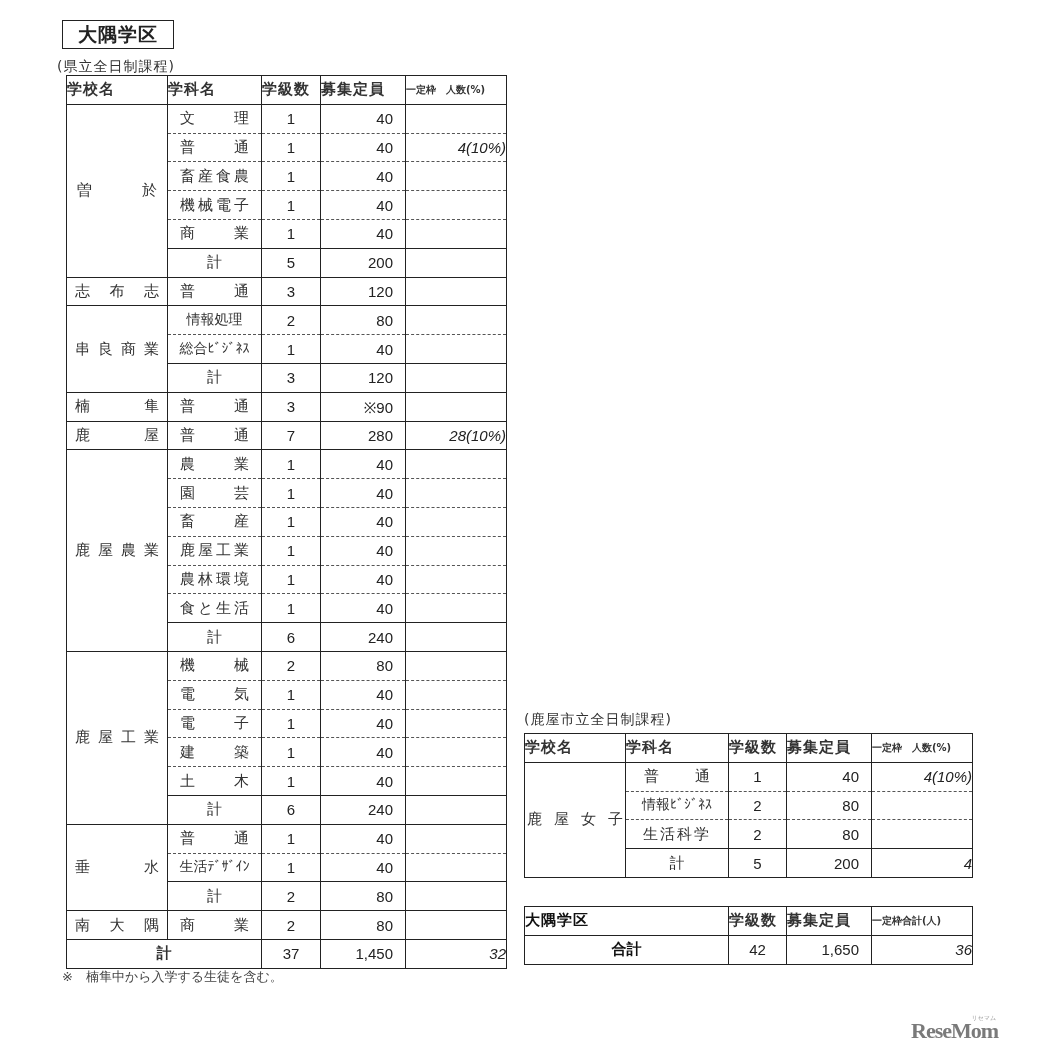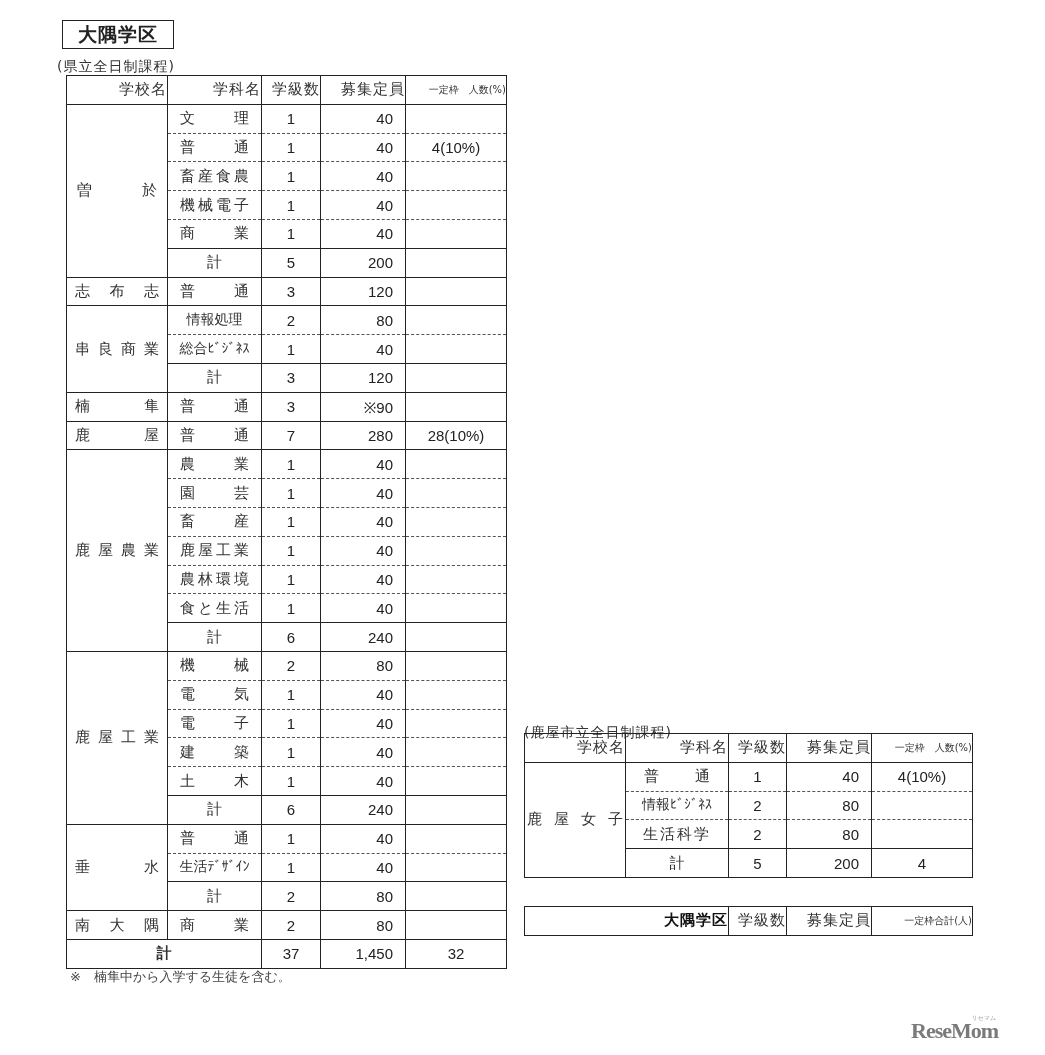--- a/index.html
+++ b/index.html
@@ -4,34 +4,34 @@
 <style>
   html, body { margin:0; padding:0; background:#ffffff; }
   body { width:1045px; height:1055px; position:relative; overflow:hidden;
          font-family:"DejaVu Sans", "Liberation Sans", sans-serif; color:#222; }
   .title-box { position:absolute; left:62px; top:20px; width:110px; height:27px;
                border:1.5px solid #222; font-weight:bold; font-size:19px;
                display:flex; align-items:center; justify-content:center; letter-spacing:1px; }
   .caption { position:absolute; font-size:14px; color:#333; letter-spacing:1px; }
   table.grid { position:absolute; border-collapse:collapse; table-layout:fixed; }
   table.grid td { border:1px solid #222; padding:0; font-size:15px; height:27.8px; overflow:hidden; white-space:nowrap; }
-  table.grid td.hdr { text-align:right; font-size:15px; color:#333; letter-spacing:1px; }
+  table.grid td.hdr { text-align:left; font-size:15px; color:#333; letter-spacing:1px;font-weight:bold; }
   table.grid td.hdr.small { font-size:10px; letter-spacing:0; }
   td.school { text-align:center; color:#333; letter-spacing:8px; vertical-align:middle;margin-top:28px; }
   td.school.spread { text-align:justify; text-align-last:justify; padding:0 8px; letter-spacing:0; }
   td.course { color:#333; padding:0 12px !important; text-align:justify; text-align-last:justify; font-size:15px; }
   td.course.tight { text-align:center; text-align-last:center; letter-spacing:0; font-size:14px; padding:0 4px !important; }
   td.total-lbl { text-align:center; color:#333; }
   td.num-c { text-align:center; font-family:"Liberation Sans Narrow","Liberation Sans",sans-serif; font-size:17px; }
   td.num-r { text-align:right; padding-right:12px !important; font-family:"Liberation Sans",sans-serif; font-size:17px; }
-  td.quota { text-align:center; font-family:"Liberation Sans",sans-serif; font-size:16px; }
+  td.quota { text-align:right; font-family:"Liberation Sans",sans-serif; font-size:16px;font-style:italic; }
   tr.dashed td.d { border-bottom:1px dashed #555; }
   tr.dashed-next td.d { border-top:1px dashed #555; }
   td.bold { font-weight:bold; }
-  .note { position:absolute; left:70px; top:968px; font-size:13px; color:#444; }
+  .note { position:absolute; left:62px; top:968px; font-size:13px; color:#444; }
   .logo { position:absolute; left:911px; top:1018px; font-family:Liberation Serif, serif;
           font-weight:bold; font-size:22px; color:#7a7a7a; letter-spacing:-1px; }
   .logo small { font-size:6px; position:absolute; top:-4px; right:2px; letter-spacing:0; color:#999; font-weight:normal; }
 </style>
 </head>
 <body>
 
 <div class="title-box">大隅学区</div>
 
 <div class="caption" style="left:57px; top:58px;">(県立全日制課程)</div>
@@ -249,21 +249,21 @@
     <td class="total-lbl bold" colspan="2" style="border-top:1.5px solid #222; border-bottom:1.5px solid #222;">計</td>
     <td class="num-c" style="border-top:1.5px solid #222; border-bottom:1.5px solid #222;">37</td>
     <td class="num-r" style="border-top:1.5px solid #222; border-bottom:1.5px solid #222;">1,450</td>
     <td class="quota" style="border-top:1.5px solid #222; border-bottom:1.5px solid #222;">32</td>
   </tr>
 </tbody>
   </table>
 
 <div class="note">※　楠隼中から入学する生徒を含む。</div>
 
-<div class="caption" style="left:524px; top:711px;margin-top:13px;">(鹿屋市立全日制課程)</div>
+<div class="caption" style="left:524px; top:711px;">(鹿屋市立全日制課程)</div>
 
 <table class="grid" style="left:524px; top:733px; width:448px;">
   <colgroup>
       <col style="width:101px">
       <col style="width:103px">
       <col style="width:58px">
       <col style="width:85px">
       <col style="width:101px">
     </colgroup>
   <tbody>
@@ -309,19 +309,25 @@
       <col style="width:85px">
       <col style="width:101px">
     </colgroup>
   <tbody>
       <tr>
     <td class="hdr bold" style="color:#111;">大隅学区</td>
     <td class="hdr">学級数</td>
     <td class="hdr">募集定員</td>
     <td class="hdr small">一定枠合計(人)</td>
   </tr>
+  <tr>
+    <td class="total-lbl bold" style="color:#111;">合計</td>
+    <td class="num-c">42</td>
+    <td class="num-r">1,650</td>
+    <td class="quota">36</td>
+  </tr>
 </tbody>
   </table>
 
 <div class="logo">
   <span>ReseMom</span>
   <small>リセマム</small>
 </div>
 
 </body></html>

